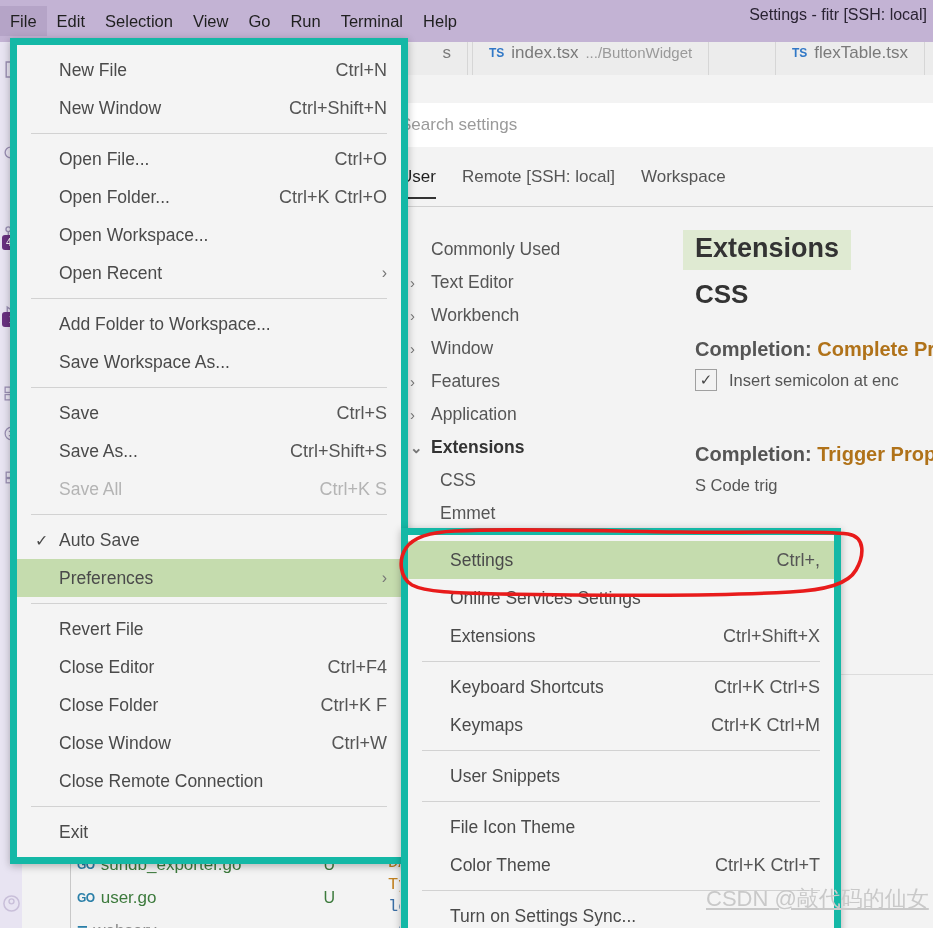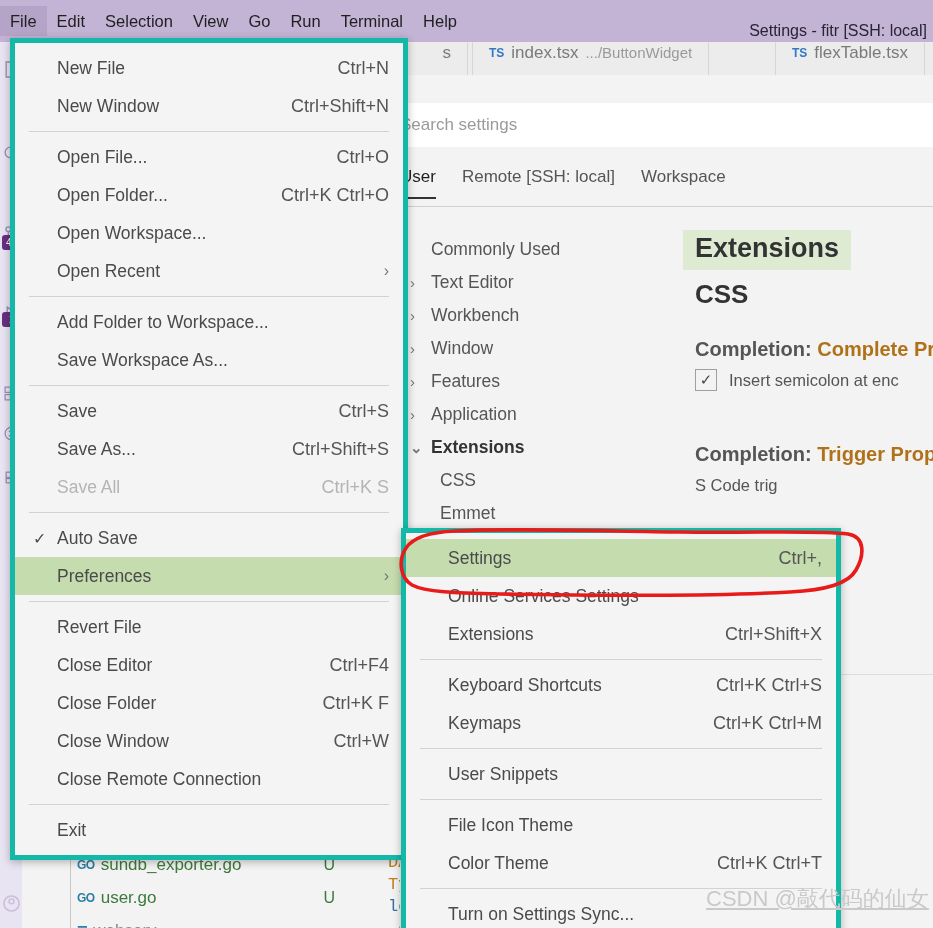--- a/index.html
+++ b/index.html
@@ -15,21 +15,21 @@
   .titlebar {
     position: absolute; top: 0; left: 0; width: 933px; height: 42px;
     background: #c3b3d4; display: flex; align-items: center;
   }
   .menu-root {
     height: 30px; padding: 0 10px; display: flex; align-items: center;
     font-size: 16.5px; color: #1f1f1f; white-space: nowrap;
   }
   .menu-root.active { background: #b5a4c7; }
   .window-title {
-    position: absolute; right: 6px; top: 16px; height: 30px;
+    position: absolute; right: 6px; top: 0; height: 30px;
     display: flex; align-items: center; font-size: 16px; color: #2a2333;
     white-space: nowrap;
   }
 
   
   .activitybar {
     position: absolute; left: 0; top: 30px; width: 22px; height: 898px;
     background: #e8e4f2;
   }
   .act-icon {
@@ -142,21 +142,21 @@
   .codepeek {
     position: absolute; left: 388px; top: 830px; width: 120px;
     font-family: "Liberation Mono", monospace; font-size: 17px; line-height: 22px;
   }
   .cl-orange { color: #c08020; }
   .cl-blue { color: #3a6ea5; }
 
   
   .menu {
     position: absolute; background: #f4f4f4; box-shadow: 0 2px 8px rgba(0,0,0,.28);
-    border: 5px solid #14b8a6; padding: 6px 0;
+    border: 7px solid #14b8a6; padding: 6px 0;
   }
   #file-menu { left: 10px; top: 38px; width: 398px; }
   #prefs-menu { left: 401px; top: 528px; width: 440px; }
 
   .mi {
     position: relative; height: 38px; display: flex; align-items: center;
     padding: 0 14px 0 42px; font-size: 17.5px; color: #4a4a4a; white-space: nowrap;
   }
   .mi.sel { background: #c5dcae; }
   .mi.disabled { color: #b4b4b4; }

